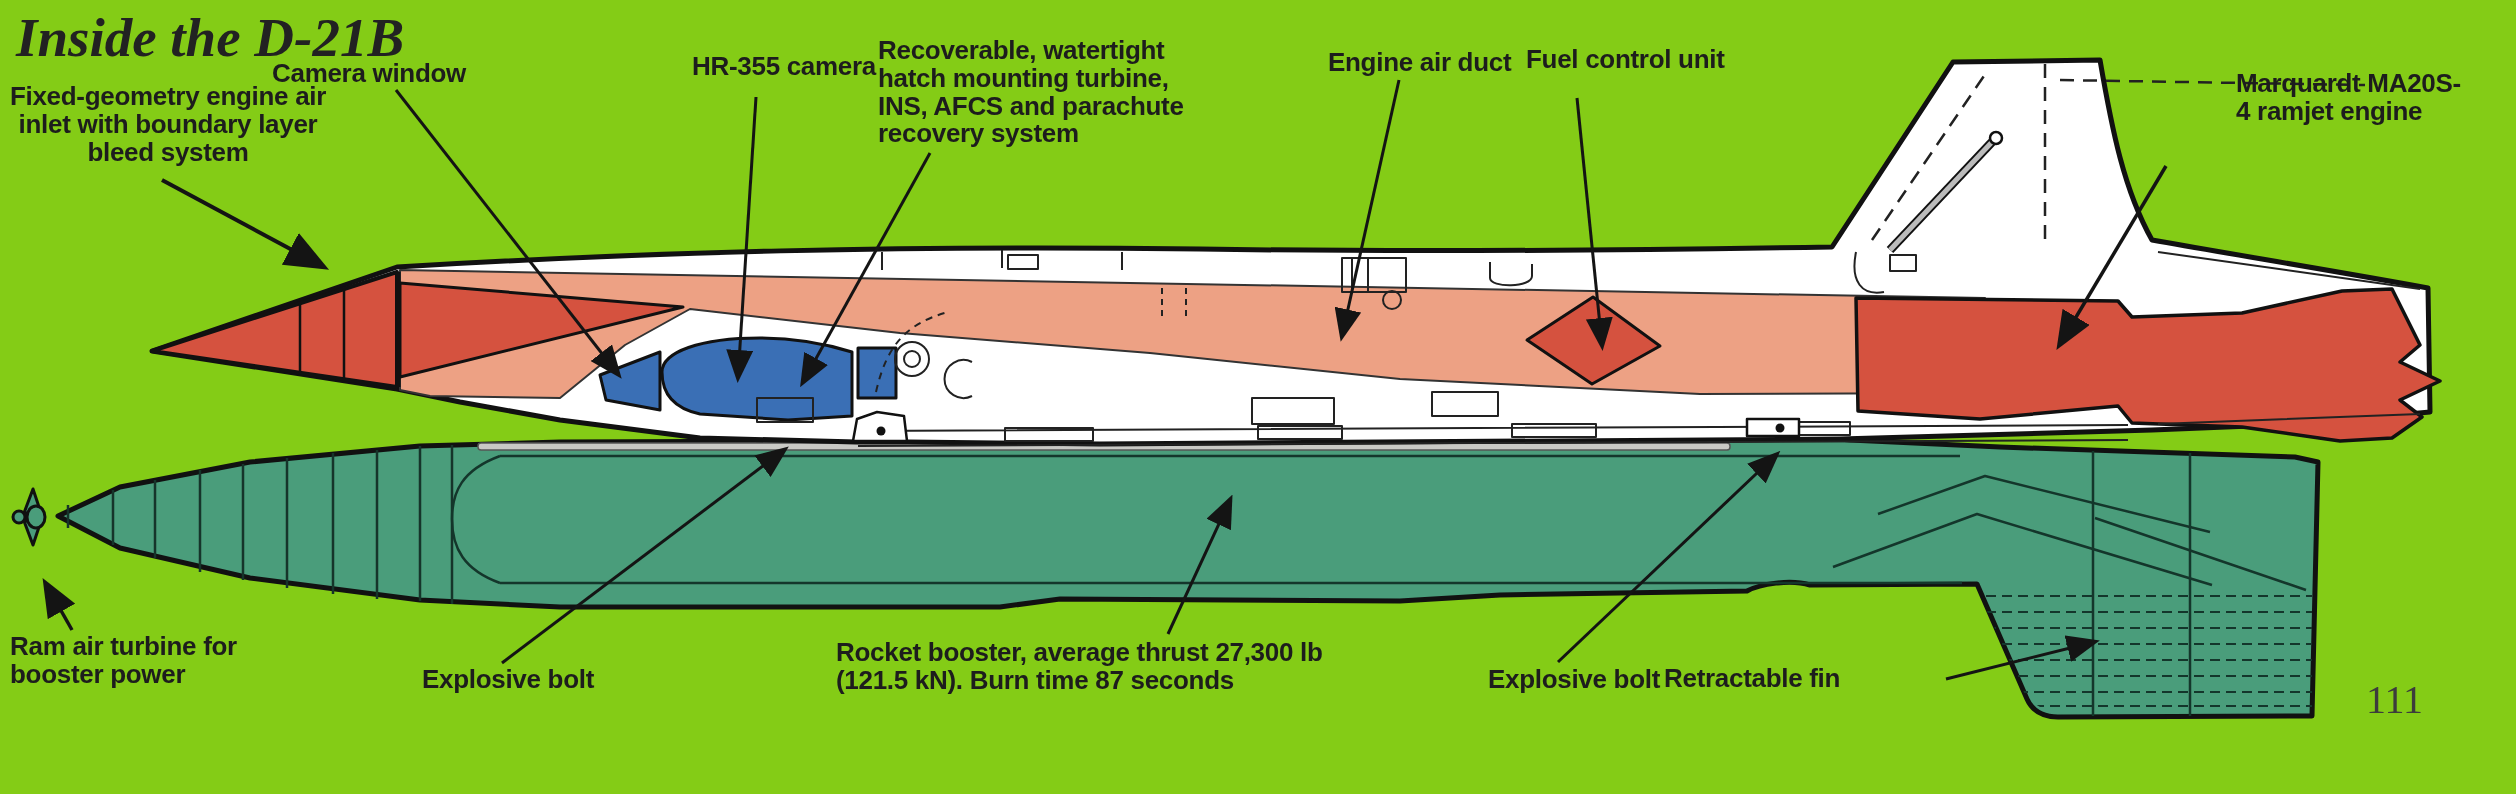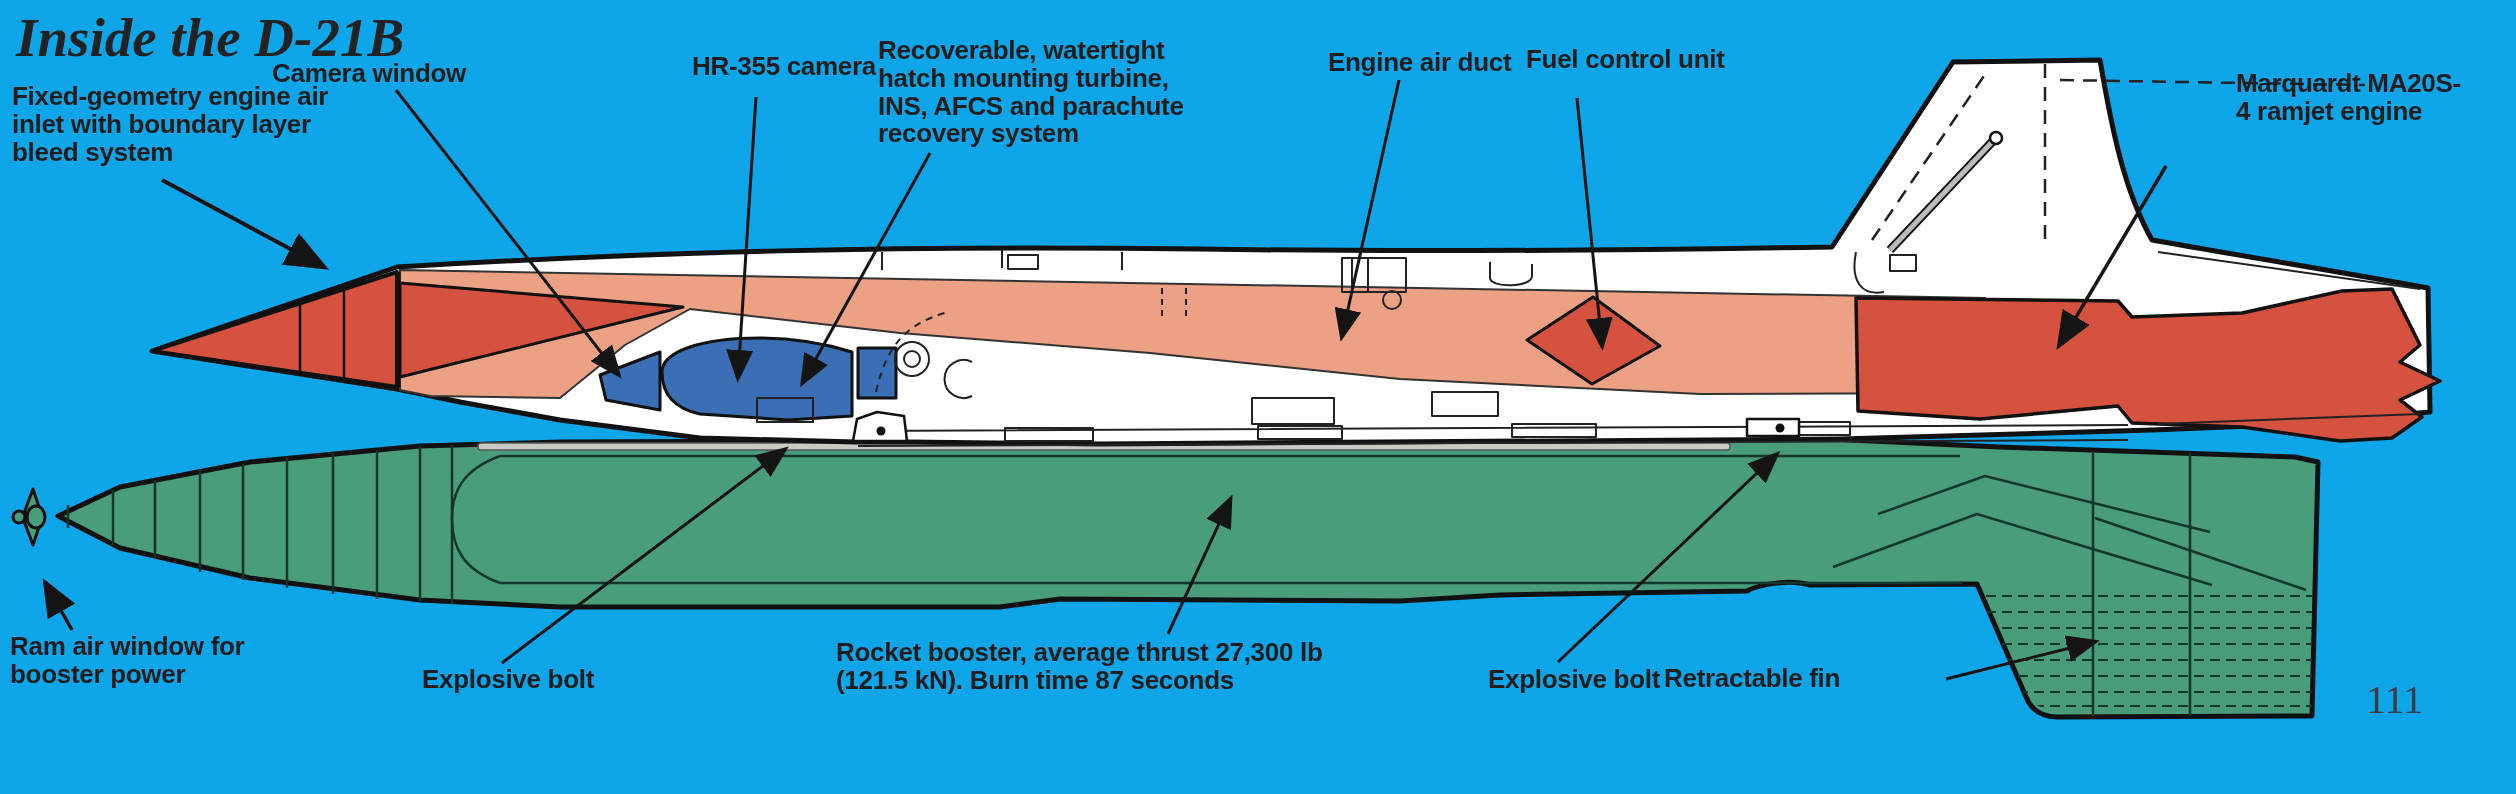--- a/index.html
+++ b/index.html
@@ -1,16 +1,16 @@
 <!DOCTYPE html>
 <html><head>
 <meta charset="utf-8">
 <style>
   html,body{margin:0;padding:0;background:#ffffff;}
-  #canvas{position:relative;width:2516px;height:794px;background:#0ea5e9;overflow:hidden;
+  #canvas{position:relative;width:2516px;height:794px;background:#84cc16;overflow:hidden;
           font-family:"Liberation Sans",sans-serif;}
   #art{position:absolute;left:0;top:0;}
   .label{position:absolute;font-weight:bold;font-size:26px;line-height:1.07;
          letter-spacing:-0.3px;color:#1d1d1d;}
   .nowrap{white-space:nowrap;}
   #title{position:absolute;left:16px;top:6px;font-family:"Liberation Serif",serif;
          font-style:italic;font-weight:bold;font-size:55px;color:#222;letter-spacing:0px;}
   #pageno{position:absolute;left:2366px;top:676px;font-family:"Liberation Serif",serif;
           font-size:40px;color:#3c3c3c;}
 </style>
@@ -161,35 +161,35 @@
       <path d="M72 630 L46 584" stroke-width="3.5" marker-end="url(#ah)"></path>
       <path d="M502 663 L784 450" stroke-width="3" marker-end="url(#ah)"></path>
       <path d="M1168 634 L1230 500" stroke-width="3" marker-end="url(#ah)"></path>
       <path d="M1558 662 L1776 455" stroke-width="3" marker-end="url(#ah)"></path>
       <path d="M1946 679 L2094 642" stroke-width="3" marker-end="url(#ah)"></path>
     </g>
   </svg>
 
   <div id="title">Inside the D-21B</div>
 
-  <div class="label" style="left:12px;top:83px;width:330px;">Fixed-geometry engine air inlet with boundary layer bleed system</div>
+  <div class="label" style="left:3px;top:83px;width:330px;text-align:center;">Fixed-geometry engine air inlet with boundary layer bleed system</div>
 
   <div class="label nowrap" style="left:272px;top:60px;">Camera window</div>
 
   <div class="label nowrap" style="left:692px;top:53px;">HR-355 camera</div>
 
   <div class="label" style="left:878px;top:37px;width:336px;">Recoverable, watertight hatch mounting turbine, INS, AFCS and parachute recovery system</div>
 
   <div class="label nowrap" style="left:1328px;top:49px;">Engine air duct</div>
 
   <div class="label nowrap" style="left:1526px;top:46px;">Fuel control unit</div>
 
   <div class="label" style="left:2236px;top:70px;width:230px;">Marquardt MA20S-4 ramjet engine</div>
 
-  <div class="label" style="left:10px;top:633px;width:260px;">Ram air window for booster power</div>
+  <div class="label" style="left:10px;top:633px;width:260px;">Ram air turbine for booster power</div>
 
   <div class="label nowrap" style="left:422px;top:666px;">Explosive bolt</div>
 
   <div class="label" style="left:836px;top:639px;width:560px;">Rocket booster, average thrust 27,300 lb (121.5 kN). Burn time 87 seconds</div>
 
   <div class="label nowrap" style="left:1488px;top:666px;">Explosive bolt</div>
 
   <div class="label nowrap" style="left:1652px;top:665px;padding-left:12px;">Retractable fin</div>
 
   <div id="pageno">111</div>

